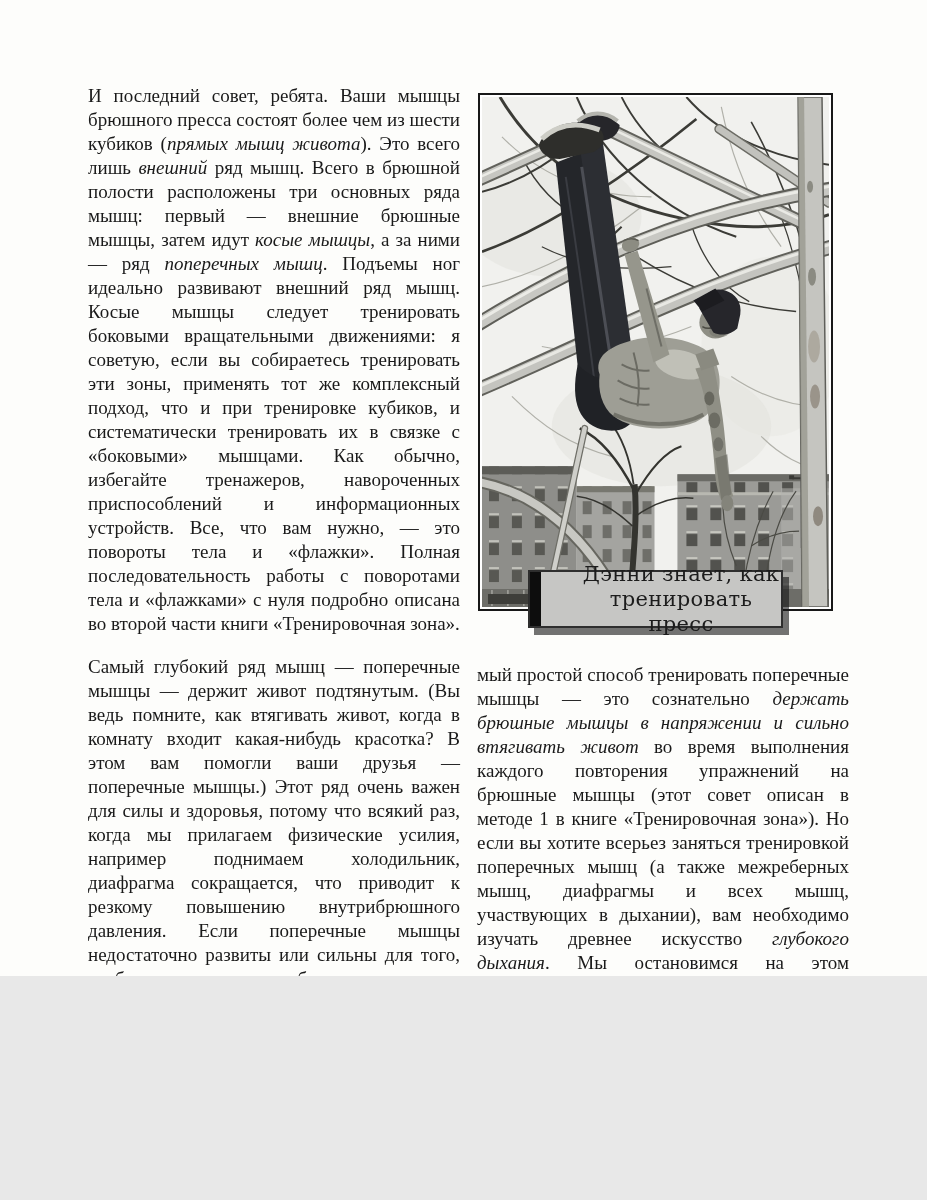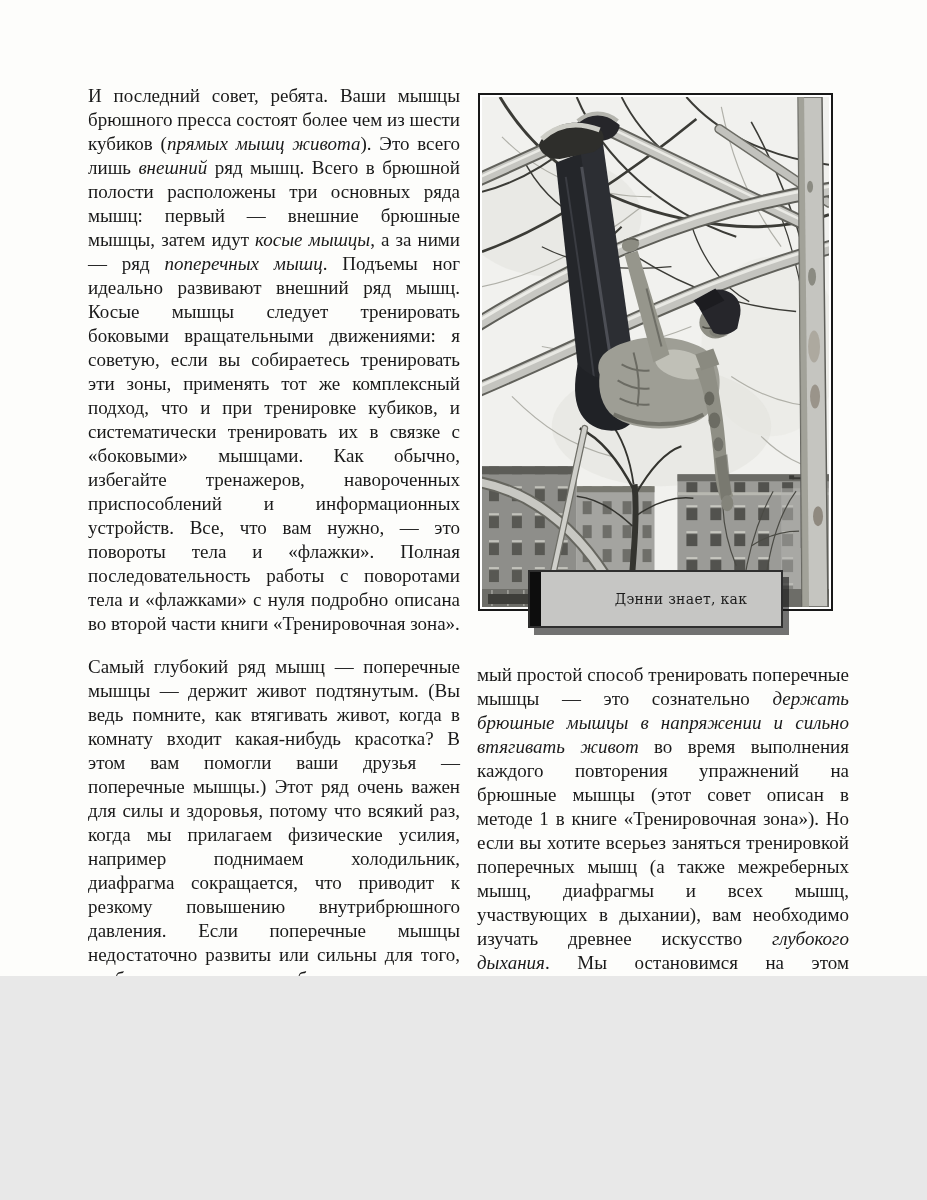--- a/index.html
+++ b/index.html
@@ -26,21 +26,21 @@
   .caption{
     position:absolute;left:528px;top:570px;width:255px;height:58px;
     background:#c6c6c4;border:2px solid #2e2e2e;
     box-shadow:6px 7px 0 rgba(22,22,22,0.6);
     display:flex;align-items:stretch;box-sizing:border-box;
   }
   .caption .bar{width:11px;background:#0d0d0d;flex:none;}
   .caption .cap-text{
     flex:1;display:flex;flex-direction:column;justify-content:center;
     text-align:center;font-family:"DejaVu Serif","Liberation Serif",serif;
-    font-size:14px;line-height:25px;color:#1c1c1c;letter-spacing:.3px;padding-left:40px;
+    font-size:21px;line-height:25px;color:#1c1c1c;letter-spacing:.3px;padding-left:40px;
   }
 
   .footer-bar{
     position:absolute;left:476px;top:1125px;width:356px;height:30px;
     background:#b9b9b7;display:flex;align-items:center;justify-content:center;
     font-family:"DejaVu Serif","Liberation Serif",serif;
     font-weight:bold;font-size:18px;color:#0f0f0f;white-space:nowrap;
   }
   .page-num{
     position:absolute;left:832px;top:1125px;width:91px;height:30px;
@@ -236,20 +236,21 @@
         <path d="M218,212 C220,198 232,190 244,194 C254,197 261,206 259,218 L256,232 C250,238 240,240 232,236 Z" fill="#26262b"></path>
         <polygon points="212,204 234,192 243,204 221,215" fill="#1c1c20"></polygon>
       </g>
     </svg>
   </figure>
 
   <div class="caption">
     <div class="bar"></div>
     <div class="cap-text">
       <span>Дэнни знает, как</span>
+      <span>тренировать пресс</span>
     </div>
   </div>
 
   <div class="col col-right">
     <p><span>мый простой способ тренировать поперечные мышцы — это сознательно </span><span class="it">держать брюшные мышцы в напряжении и сильно втягивать живот</span><span> во время выполнения каждого повторения упражнений на брюшные мышцы (этот совет описан в методе 1 в книге «Тренировочная зона»). Но если вы хотите всерьез заняться тренировкой поперечных мышц (а также межреберных мышц, диафрагмы и всех мышц, участвующих в дыхании), вам необходимо изучать древнее искусство </span><span class="it">глубокого дыхания</span><span>. Мы остановимся на этом подробнее, когда будем говорить о тренировке мышц груди, то есть уже в следующей главе.</span></p>
   </div>
 
   <div class="footer-bar">
     <span>Не «пресс», а «мышцы брюшного пресса»!</span>
   </div>

